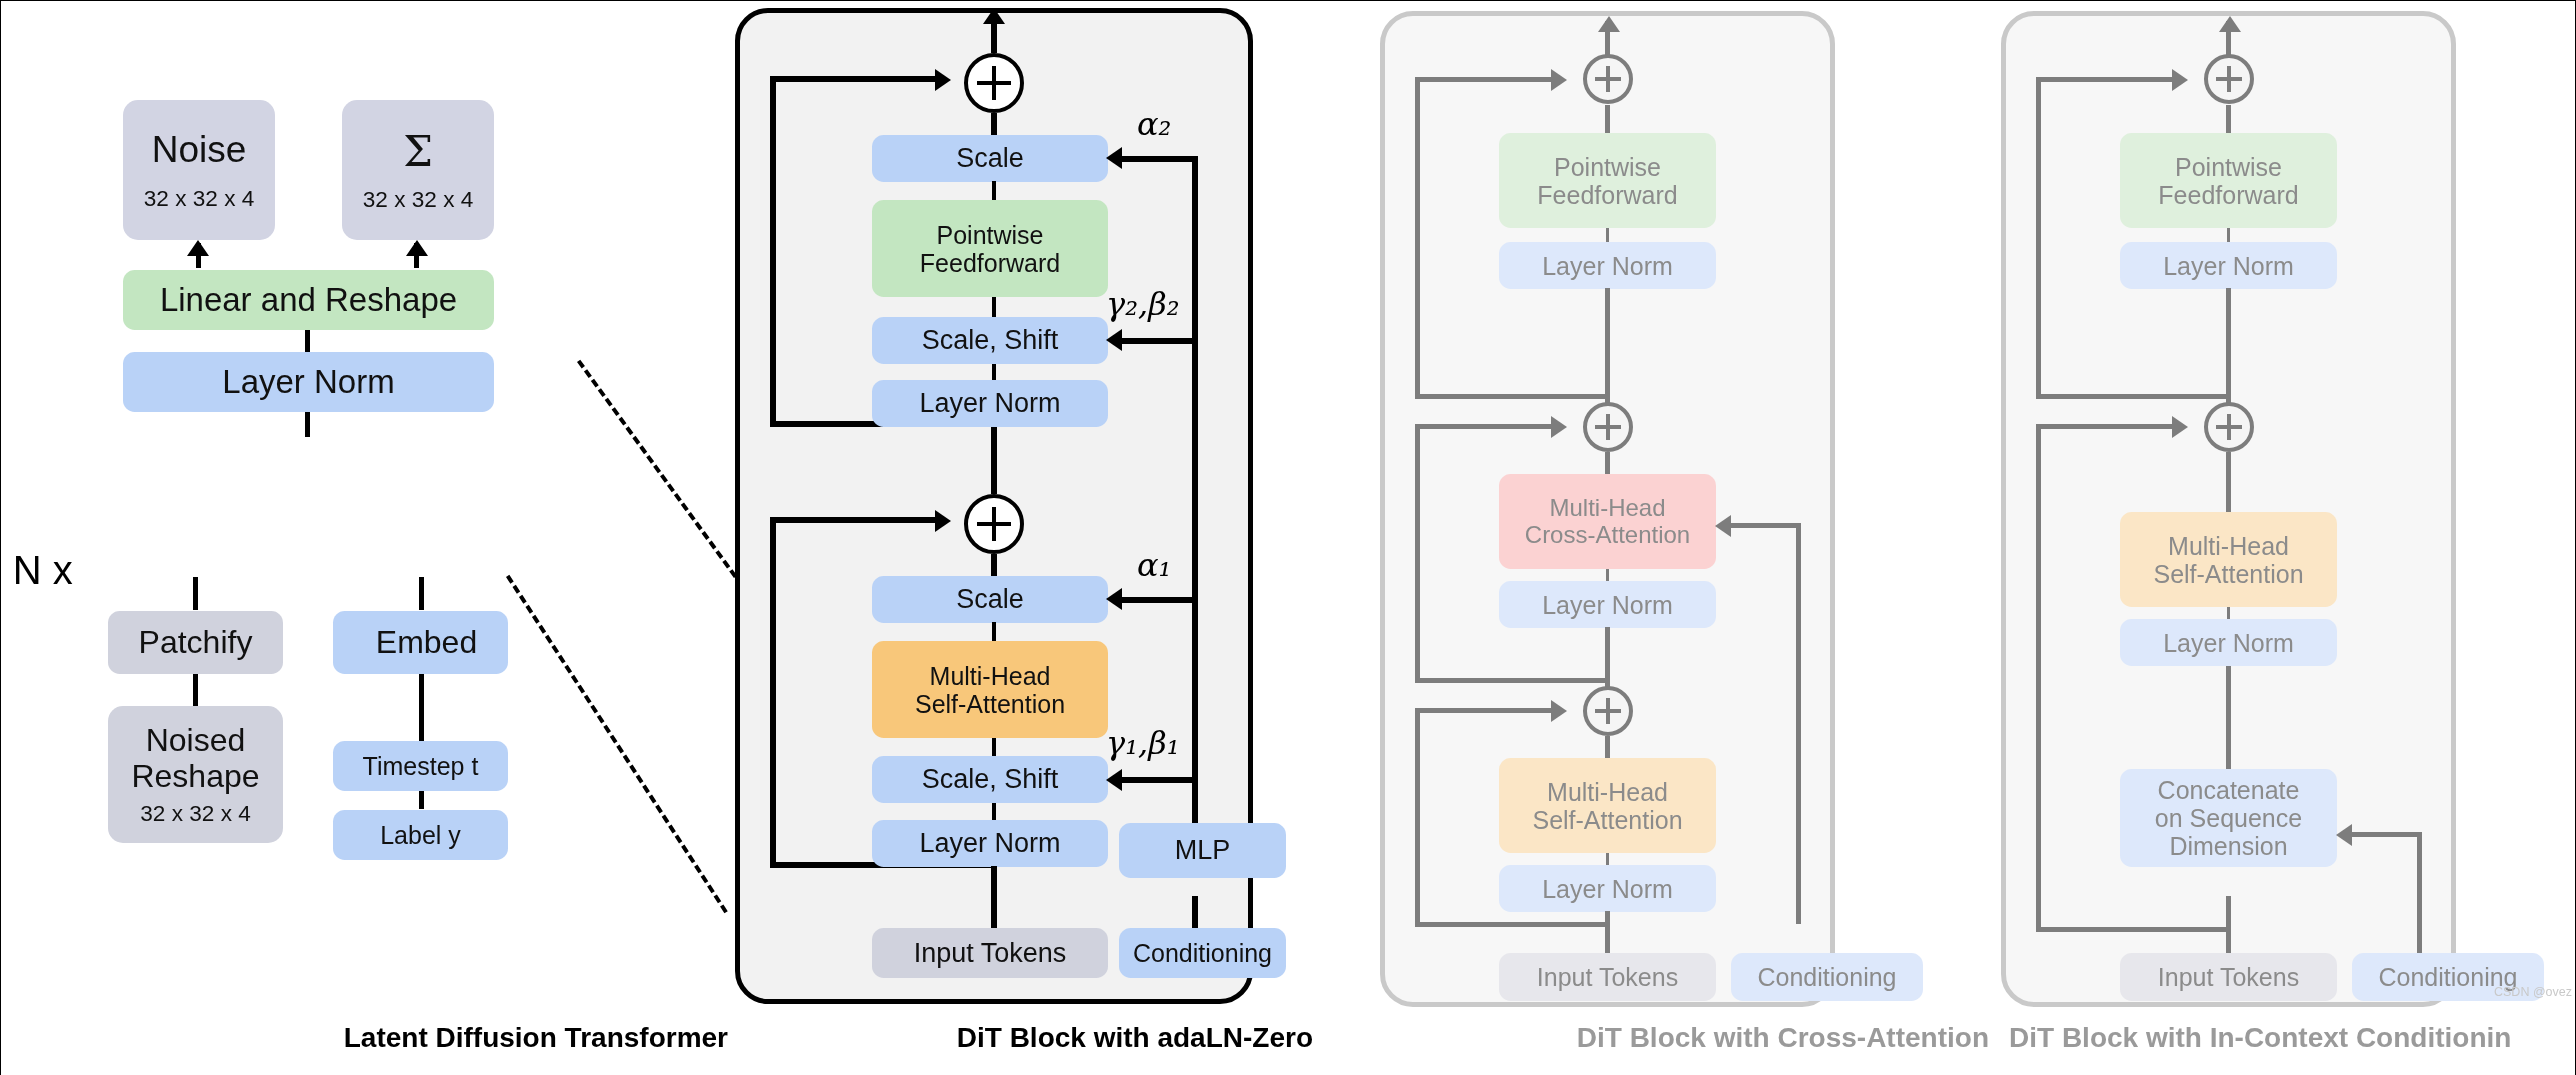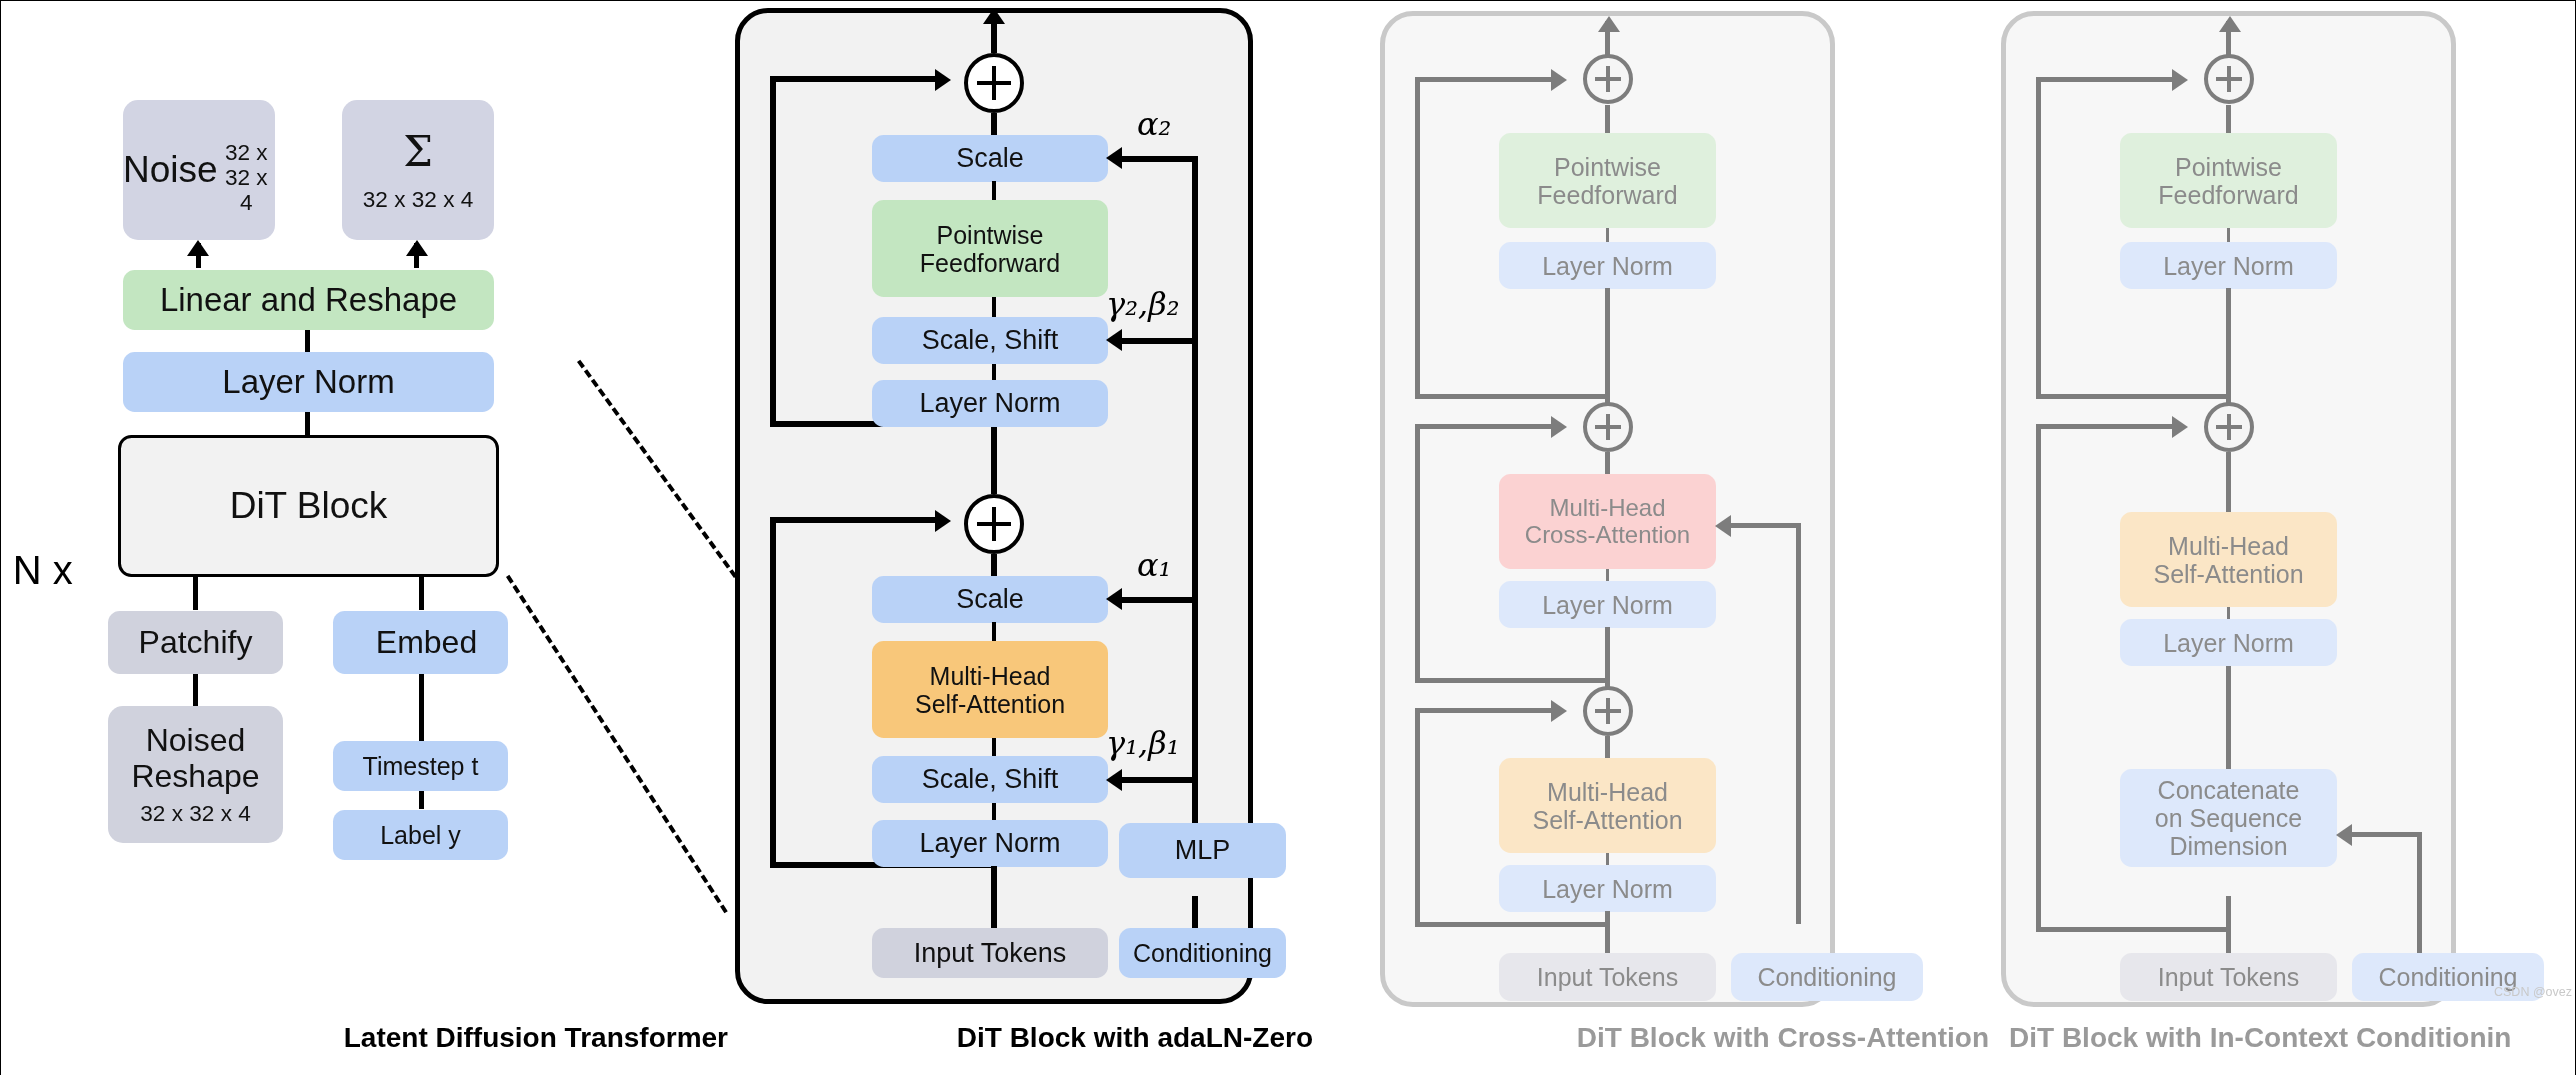--- a/index.html
+++ b/index.html
@@ -63,21 +63,21 @@
   .shape{font-size:22.6px;}
   .wm{position:absolute;color:#c9c9c9;font-size:12.5px;}
 </style>
 </head>
 <body>
 
 <div id="root">
 
 <div class="panel" style="left:0;width:727px;">
 
-  <div class="box sq c-gray" style="left:122px;top:99px;width:152px;height:140px;">
+  <div class="box sq c-gray" style="left:122px;top:99px;width:152px;height:140px;flex-direction:column;">
     <div style="font-size:37px;">Noise</div>
     <div class="shape" style="margin-top:15px;">32 x 32 x 4</div>
   </div>
 
   <div class="box sq c-gray" style="left:341px;top:99px;width:152px;height:140px;flex-direction:column;">
     <div style="font-size:42px;font-family:'DejaVu Serif',serif;">Σ</div>
     <div class="shape" style="margin-top:11.7px;">32 x 32 x 4</div>
   </div>
 
   <div class="ln" style="left:195px;top:242px;width:5px;height:25px;"></div>
@@ -92,23 +92,20 @@
   <div class="ln" style="left:304px;top:329px;width:5px;height:22px;"></div>
 
   <div class="box c-blue" style="left:122px;top:351px;width:371px;height:60px;font-size:33px;">
         <span>Layer Norm</span>
       </div>
 
   <div class="ln" style="left:304px;top:411px;width:5px;height:25px;"></div>
 
   <div class="nx" style="left:11.7px;top:547px;font-size:40px;"><span>N x</span></div>
 
-  <div class="box c-white" style="left:117px;top:434px;width:381px;height:142px;font-size:37px;border-radius:13.4px;">
-        <span>DiT Block</span>
-      </div>
 
   <div class="ln" style="left:192px;top:576px;width:5px;height:33px;"></div>
   <div class="ln" style="left:418px;top:576px;width:5px;height:33px;"></div>
 
   <div class="box c-gray2" style="left:107px;top:610px;width:175px;height:63px;font-size:32px;">
         <span>Patchify</span>
       </div>
 
   <div class="box c-blue" style="left:332px;top:610px;width:175px;height:63px;font-size:32px;padding-left:12px;">
         <span>Embed</span>

